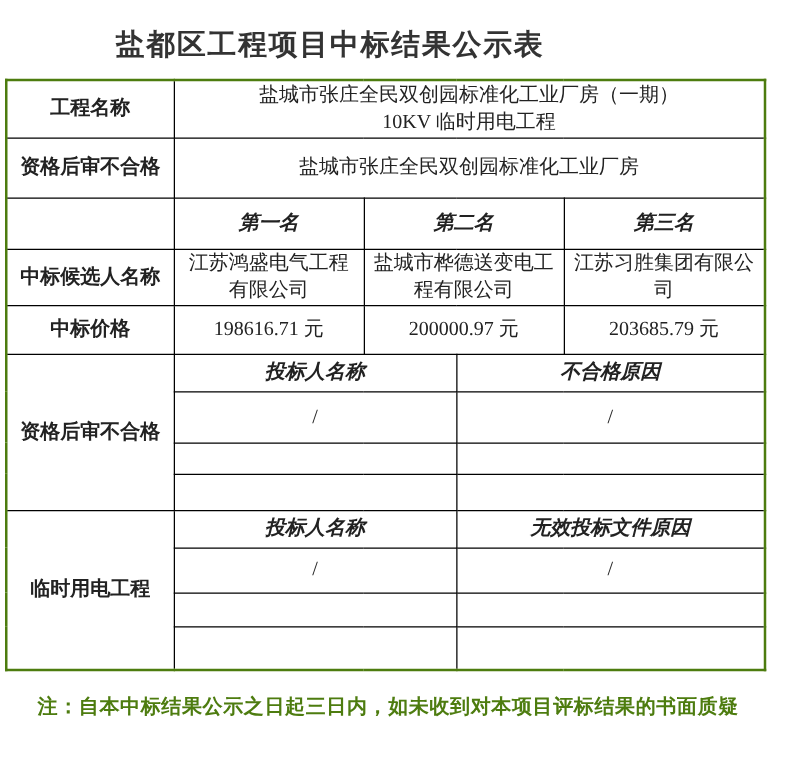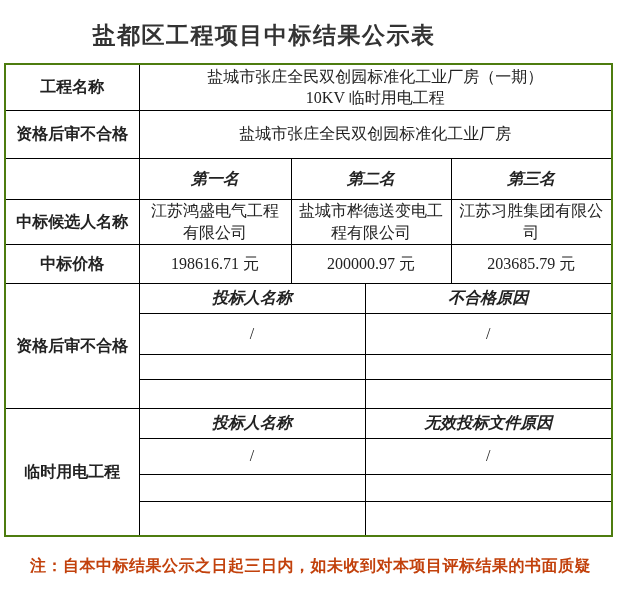--- a/index.html
+++ b/index.html
@@ -67,21 +67,21 @@
   .r13 { height: 35px; }
   .note {
     position: absolute;
     left: 30px;
     top: 551px;
     width: 580px;
     font-size: 16px;
     font-weight: bold;
     letter-spacing: 0.5px;
     line-height: 29px;
-    color: #c2410c;
+    color: #4d7c0f;
   }
 </style>
 </head>
 <body>
 
 <div class="page-title">盐都区工程项目中标结果公示表</div>
 
 <table class="result-table">
   <colgroup>
     <col style="width:134px">

